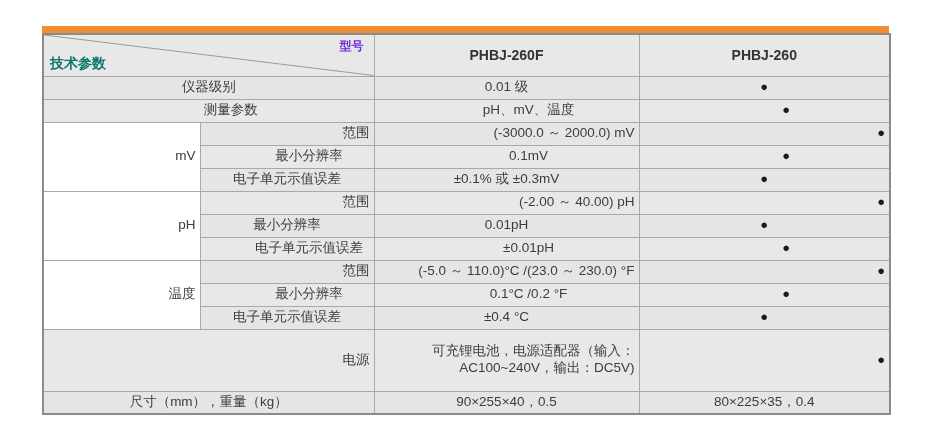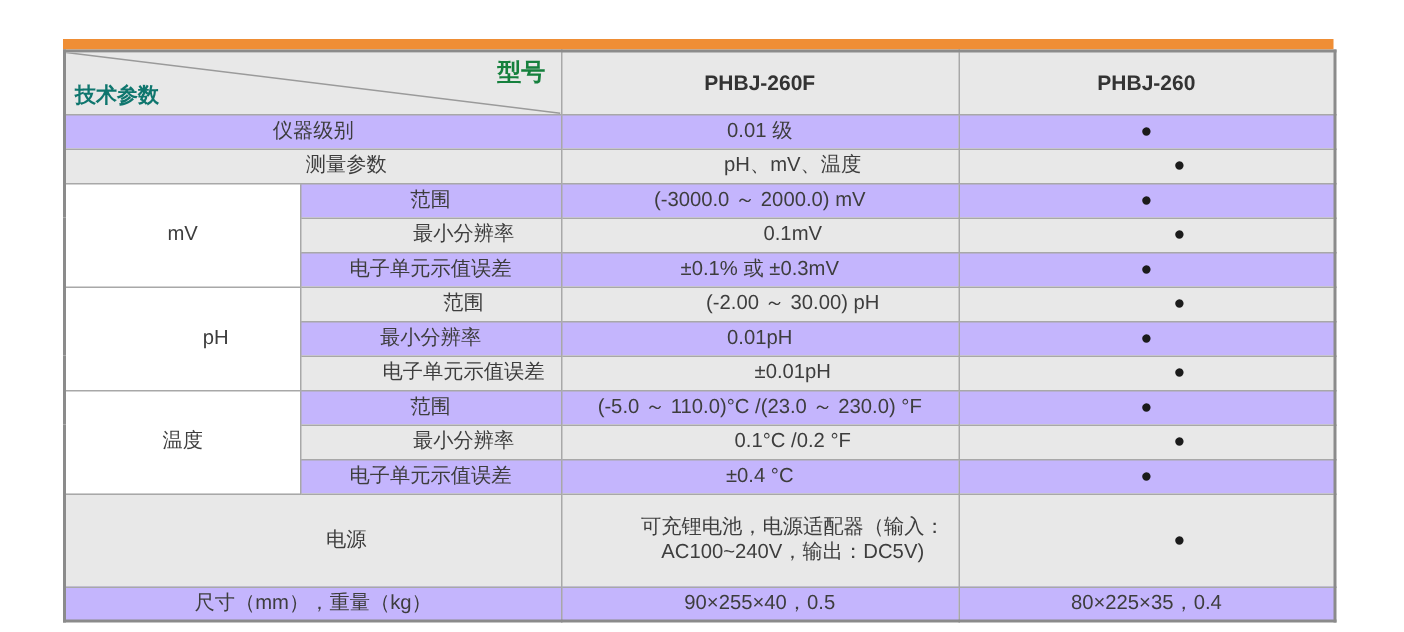--- a/index.html
+++ b/index.html
@@ -3,31 +3,31 @@
 <meta charset="utf-8">
 <style>
   * { margin:0; padding:0; box-sizing:border-box; }
   html,body { width:936px; height:421px; background:#ffffff; overflow:hidden;
     font-family:"Liberation Sans","DejaVu Sans",sans-serif; }
   .wrap { position:absolute; left:42px; top:26px; width:847px; }
   .accent-bar { height:7px; width:100%; background:#EF8E35; }
   table.spec { border-collapse:collapse; width:847px; table-layout:fixed;
     font-size:13.5px; color:#3d3d3d; border:2px solid #8b8b8b; }
   td, th { border:1px solid #a8a8a8; text-align:center; vertical-align:middle;
-    padding:1px 4px; height:23px; background:#c4b5fd; font-weight:normal; line-height:1.25; }
+    padding:1px 4px; height:23px; background:#e5e5e5; font-weight:normal; line-height:1.25; }
   tr.head th { height:42px; background:#e8e8e8; font-weight:bold; font-size:14px; color:#333; }
   tr.shade td { background:#e8e8e8;padding-left:48px; }
   td.sec-name { background:#ffffff !important; }
-  tr.sec-top td { border-top-color:#8f8f8f; }
+  tr.sec-top td { border-top-color:#8f8f8f;text-align:right; }
   td.power-val { height:62px; }
   .dot { font-size:13px; color:#1b1b1b; letter-spacing:0; }
   
   th.diag { position:relative; padding:0; background:#e8e8e8; }
   th.diag svg { position:absolute; left:0; top:0; width:100%; height:100%; display:block; }
-  .corner-tr { position:absolute; top:4px; right:10px; font-weight:bold; font-size:16px; color:#15803d; }
+  .corner-tr { position:absolute; top:4px; right:10px; font-weight:bold; font-size:12px; color:#6d28d9; }
   .corner-bl { position:absolute; bottom:3px; left:6px; font-weight:bold; font-size:14px; color:#0f766e; }
 </style>
 </head>
 <body>
 
 <div class="wrap">
   <div class="accent-bar"></div>
 
   <table class="spec">
     <colgroup>
@@ -74,21 +74,21 @@
     </tr>
     <tr>
       <td>电子单元示值误差</td>
       <td>±0.1% 或 ±0.3mV</td>
       <td class="dot">●</td>
     </tr>
 
     <tr class="shade sec-top">
       <td rowspan="3" class="sec-name">pH</td>
       <td>范围</td>
-      <td>(-2.00 ～ 30.00) pH</td>
+      <td>(-2.00 ～ 40.00) pH</td>
       <td class="dot">●</td>
     </tr>
     <tr>
       <td>最小分辨率</td>
       <td>0.01pH</td>
       <td class="dot">●</td>
     </tr>
     <tr class="shade">
       <td>电子单元示值误差</td>
       <td>±0.01pH</td>

